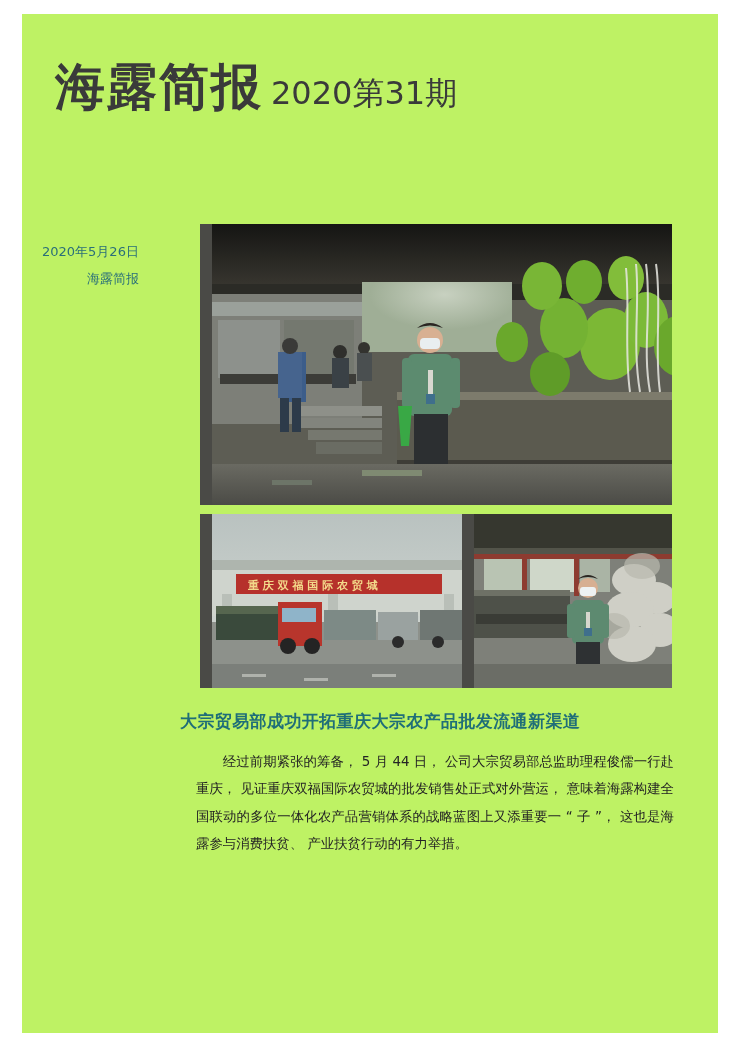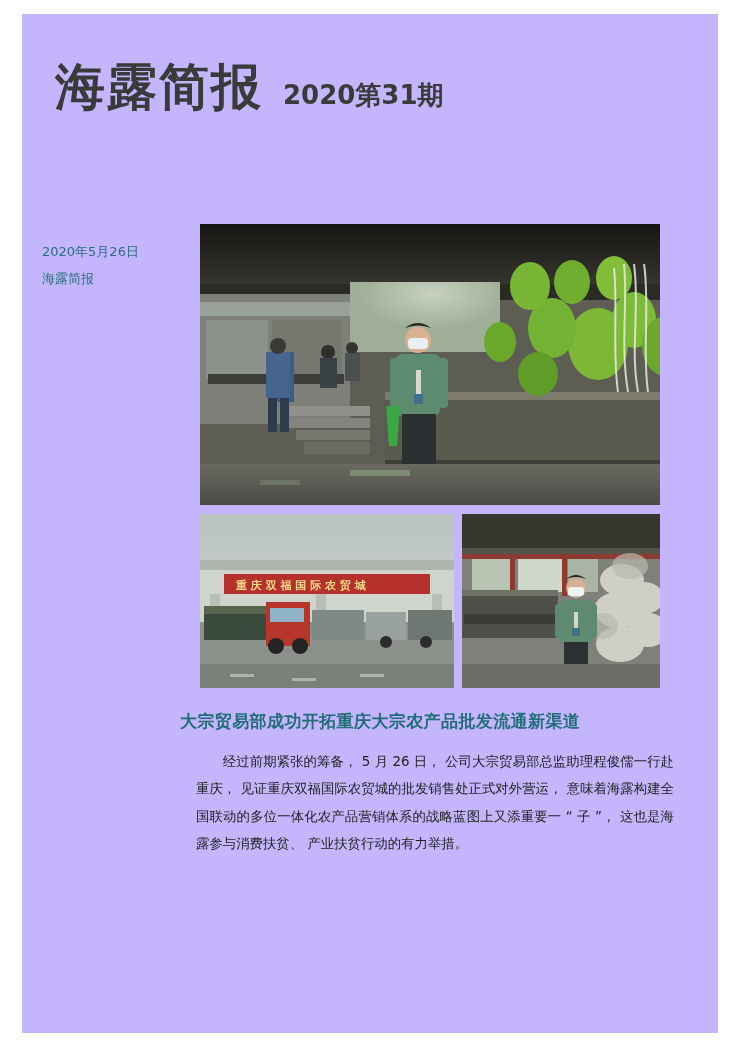--- a/index.html
+++ b/index.html
@@ -10,21 +10,21 @@
     width: 740px;
     height: 1047px;
     background: #ffffff;
     font-family: "Liberation Sans", sans-serif;
     overflow: hidden;
   }
   .page {
     position: relative;
     width: 740px;
     height: 1047px;
-    background: #c4b5fd;
+    background: #bef264;
     box-sizing: border-box;
     overflow: hidden;
   }
   .left-stripe {
     position: absolute;
     left: 0;
     top: 0;
     width: 22px;
     height: 1047px;
     background: #ffffff;
@@ -64,46 +64,48 @@
   }
   .masthead-title {
     font-family: "DejaVu Sans", "Liberation Sans", sans-serif;
     font-size: 50px;
     font-weight: bold;
     color: #3a3a3a;
     letter-spacing: 2px;
     line-height: 1;
   }
   .masthead-issue {
-    margin-left: 20px;
-    font-family: "DejaVu Sans", "Liberation Sans", sans-serif;
-    font-size: 26px;
-    font-weight: bold;
+    margin-left: 8px;
+    font-family: "DejaVu Sans", "Liberation Sans", sans-serif;
+    font-size: 32px;
+    font-weight: normal;
     color: #3a3a3a;
     letter-spacing: 0px;
     line-height: 1;
   }
 
   
   .meta {
     position: absolute;
     left: 42px;
     top: 238px;
     color: #2a6f79;
     font-family: "DejaVu Sans", "Liberation Sans", sans-serif;
     font-size: 13px;
     line-height: 2.1;
+    text-align: right;
   }
   .meta div { white-space: nowrap; }
 
   
   .photo {
     position: absolute;
     overflow: hidden;
     background: #4a4a46;
+    padding-left: 12px;
   }
   .photo-main {
     left: 200px;
     top: 224px;
     width: 460px;
     height: 281px;
   }
   .photo-left {
     left: 200px;
     top: 514px;
@@ -348,16 +350,16 @@
         <rect x="110" y="114" width="8" height="8" fill="#3f6f8c"></rect>
       </g>
 
       <rect x="0" y="150" width="198" height="24" fill="#6b6d66"></rect>
     </svg>
   </div>
 
   <div class="headline">大宗贸易部成功开拓重庆大宗农产品批发流通新渠道</div>
 
   <div class="body-text">
-    <p>经过前期紧张的筹备， 5 月 26 日， 公司大宗贸易部总监助理程俊儒一行赴重庆， 见证重庆双福国际农贸城的批发销售处正式对外营运， 意味着海露构建全国联动的多位一体化农产品营销体系的战略蓝图上又添重要一 “ 子 ”， 这也是海露参与消费扶贫、 产业扶贫行动的有力举措。</p>
+    <p>经过前期紧张的筹备， 5 月 44 日， 公司大宗贸易部总监助理程俊儒一行赴重庆， 见证重庆双福国际农贸城的批发销售处正式对外营运， 意味着海露构建全国联动的多位一体化农产品营销体系的战略蓝图上又添重要一 “ 子 ”， 这也是海露参与消费扶贫、 产业扶贫行动的有力举措。</p>
   </div>
 
 </div>
 
 </body></html>

